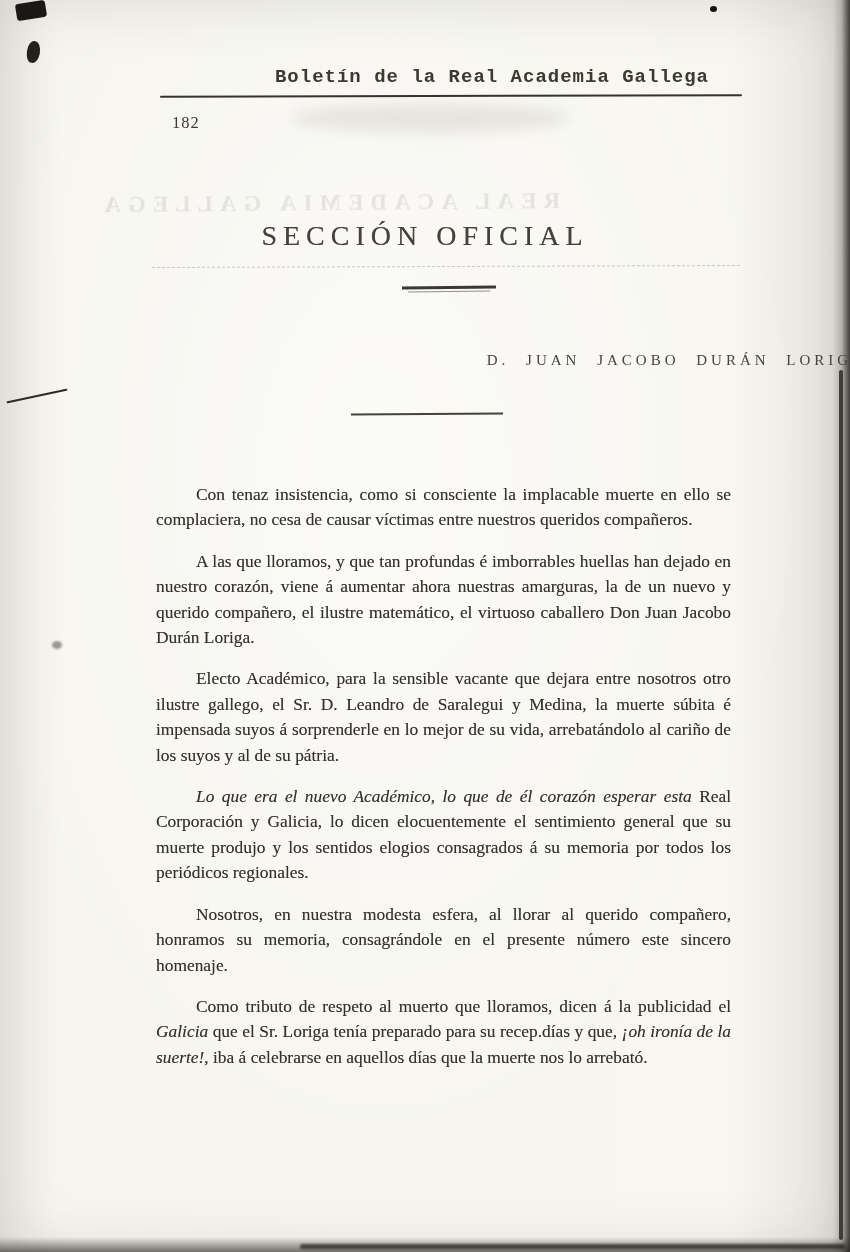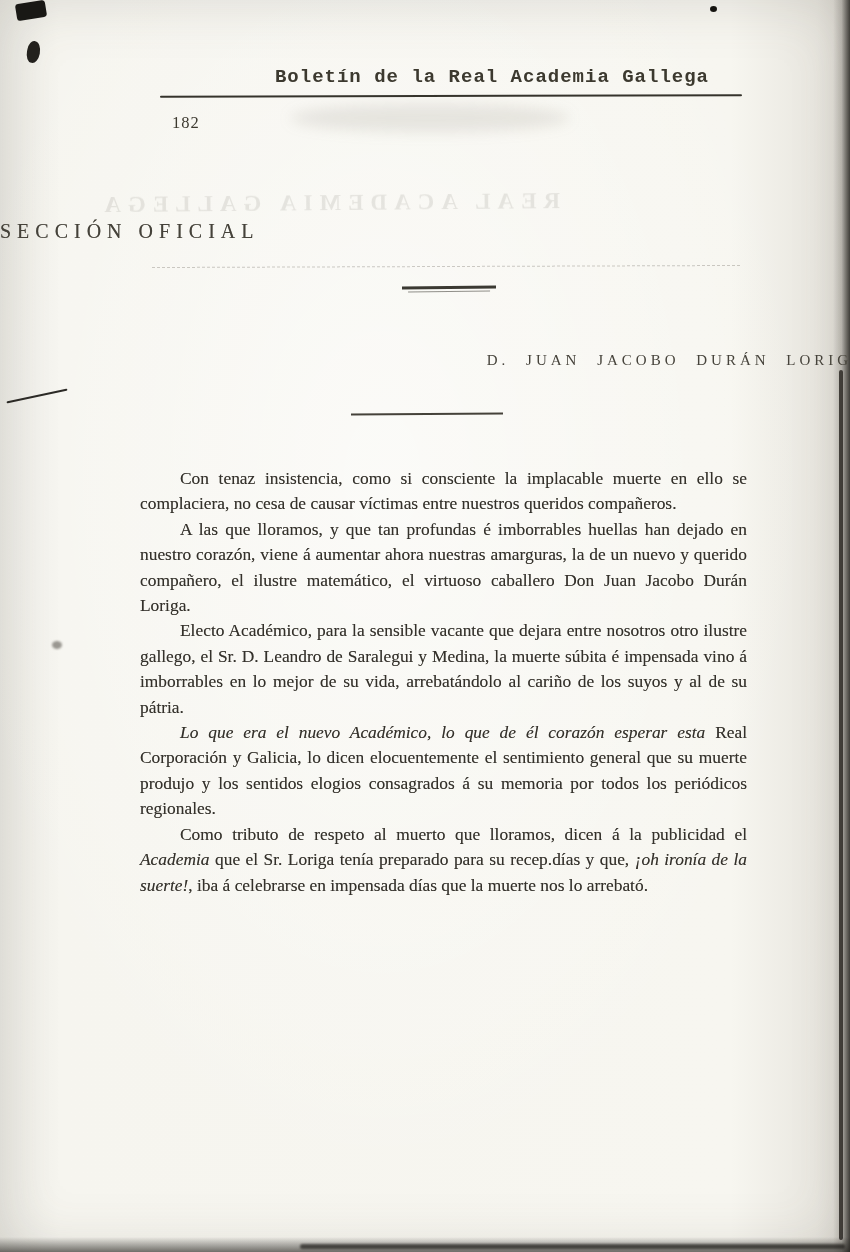--- a/index.html
+++ b/index.html
@@ -22,22 +22,22 @@
     position:absolute; top:66px; left:492px; transform:translateX(-50%);
     white-space:nowrap; font-size:19px; font-weight:700; letter-spacing:1px; color:#3c392f;font-family:Liberation Mono, monospace;
   }
   .header-rule {
     position:absolute; top:95px; left:160px; width:582px; height:2px;
     background:#35332c; transform:rotate(-0.15deg); border-radius:1px;
   }
 
   
   .section-title {
-    position:absolute; top:220px; left:0; width:100%; 
-    font-size:20px; font-weight:400; letter-spacing:6px; color:#45423a;
+    position:absolute; top:220px; left:0; width:100%; text-align:center;
+    font-size:28px; font-weight:400; letter-spacing:6px; color:#45423a;
     text-shadow:0 0 0.6px rgba(69,66,58,0.5);
   }
   .rule-short {
     position:absolute; top:286px; left:402px; width:94px; height:2.5px;
     background:#3b3932; transform:rotate(-0.6deg);
   }
   .rule-short::after { content:""; position:absolute; top:5px; left:6px; width:82px; height:1px; background:rgba(59,57,50,0.55); }
 
   .article-title {
     position:absolute; top:352px; left:17px; width:100%; text-align:right;
@@ -47,21 +47,21 @@
     position:absolute; top:413px; left:351px; width:152px; height:1.5px;
     background:#45423a; transform:rotate(-0.4deg);
   }
 
   
   .body-text {
     position:absolute; top:466px; left:140px; width:607px;
     font-size:17.4px; line-height:25.4px; text-align:justify; color:#34312b;
     text-shadow:0 0 0.4px rgba(52,49,43,0.45);
   }
-  .body-text p { margin:0; text-indent:40px; }
+  .body-text p { margin:16px; text-indent:40px; }
   .it { font-style:italic; }
 
   
   .ghost {
     position:absolute; top:190px; left:120px; width:440px; text-align:center;
     transform:scaleX(-1) rotate(0.5deg); font-size:23px; font-weight:700; letter-spacing:7px;
     color:#6e6a60; opacity:0.14; filter:blur(0.7px); white-space:nowrap;
   }
   .smudge-top {
     position:absolute; top:104px; left:290px; width:280px; height:28px;
@@ -110,18 +110,19 @@
   <div class="header-rule"></div>
 
   <h1 class="section-title">SECCIÓN OFICIAL</h1>
   <div class="rule-short"></div>
   <h2 class="article-title">D. JUAN JACOBO DURÁN LORIGA</h2>
   <div class="rule-mid"></div>
 
   <main class="body-text">
       <p><span>Con tenaz insistencia, como si consciente la implacable muerte en ello se complaciera, no cesa de causar víctimas entre nuestros queridos compañeros.</span></p>
       <p><span>A las que lloramos, y que tan profundas é imborrables huellas han dejado en nuestro corazón, viene á aumentar ahora nuestras amarguras, la de un nuevo y querido compañero, el ilustre matemático, el virtuoso caballero Don Juan Jacobo Durán Loriga.</span></p>
-      <p><span>Electo Académico, para la sensible vacante que dejara entre nosotros otro ilustre gallego, el Sr. D. Leandro de Saralegui y Medina, la muerte súbita é impensada vino á imborrables en lo mejor de su vida, arrebatándolo al cariño de los suyos y al de su pátria.</span></p>
+      <p><span>Electo Académico, para la sensible vacante que dejara entre nosotros otro ilustre gallego, el Sr. D. Leandro de Saralegui y Medina, la muerte súbita é impensada suyos á sorprenderle en lo mejor de su vida, arrebatándolo al cariño de los suyos y al de su pátria.</span></p>
       <p><span class="it">Lo que era el nuevo Académico, lo que de él corazón esperar esta </span><span>Real Corporación y Galicia, lo dicen elocuentemente el sentimiento general que su muerte produjo y los sentidos elogios consagrados á su memoria por todos los periódicos regionales.</span></p>
-      <p><span>Como tributo de respeto al muerto que lloramos, dicen á la publicidad el </span><span class="it">Academia</span><span> que el Sr. Loriga tenía preparado para su recep.días y que, </span><span class="it">¡oh ironía de la suerte!</span><span>, iba á celebrarse en impensada días que la muerte nos lo arrebató.</span></p>
+      <p><span>Nosotros, en nuestra modesta esfera, al llorar al querido compañero, honramos su memoria, consagrándole en el presente número este sincero homenaje.</span></p>
+      <p><span>Como tributo de respeto al muerto que lloramos, dicen á la publicidad el </span><span class="it">Galicia</span><span> que el Sr. Loriga tenía preparado para su recep.días y que, </span><span class="it">¡oh ironía de la suerte!</span><span>, iba á celebrarse en aquellos días que la muerte nos lo arrebató.</span></p>
     </main>
 
 </div>
 
 </body></html>

